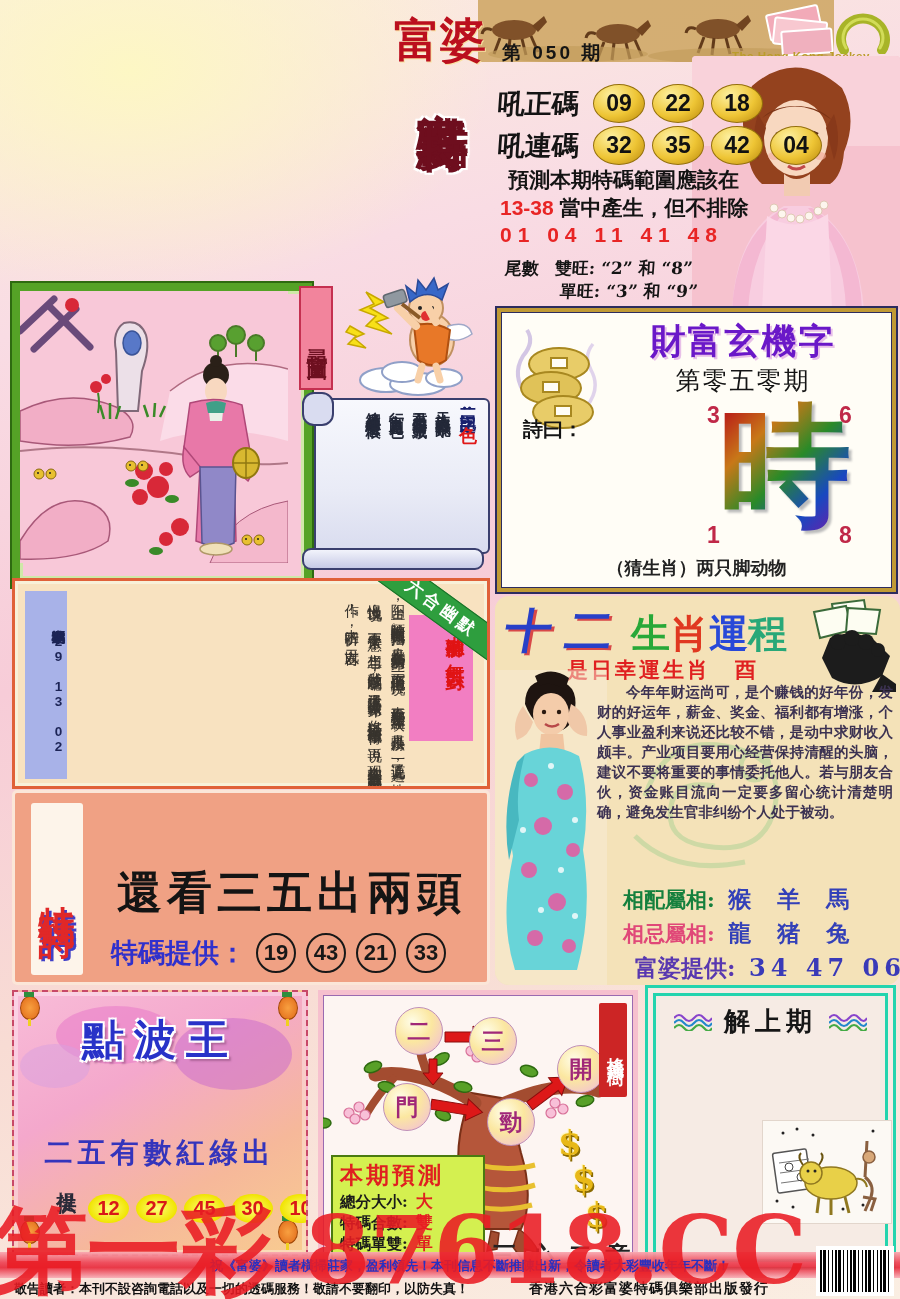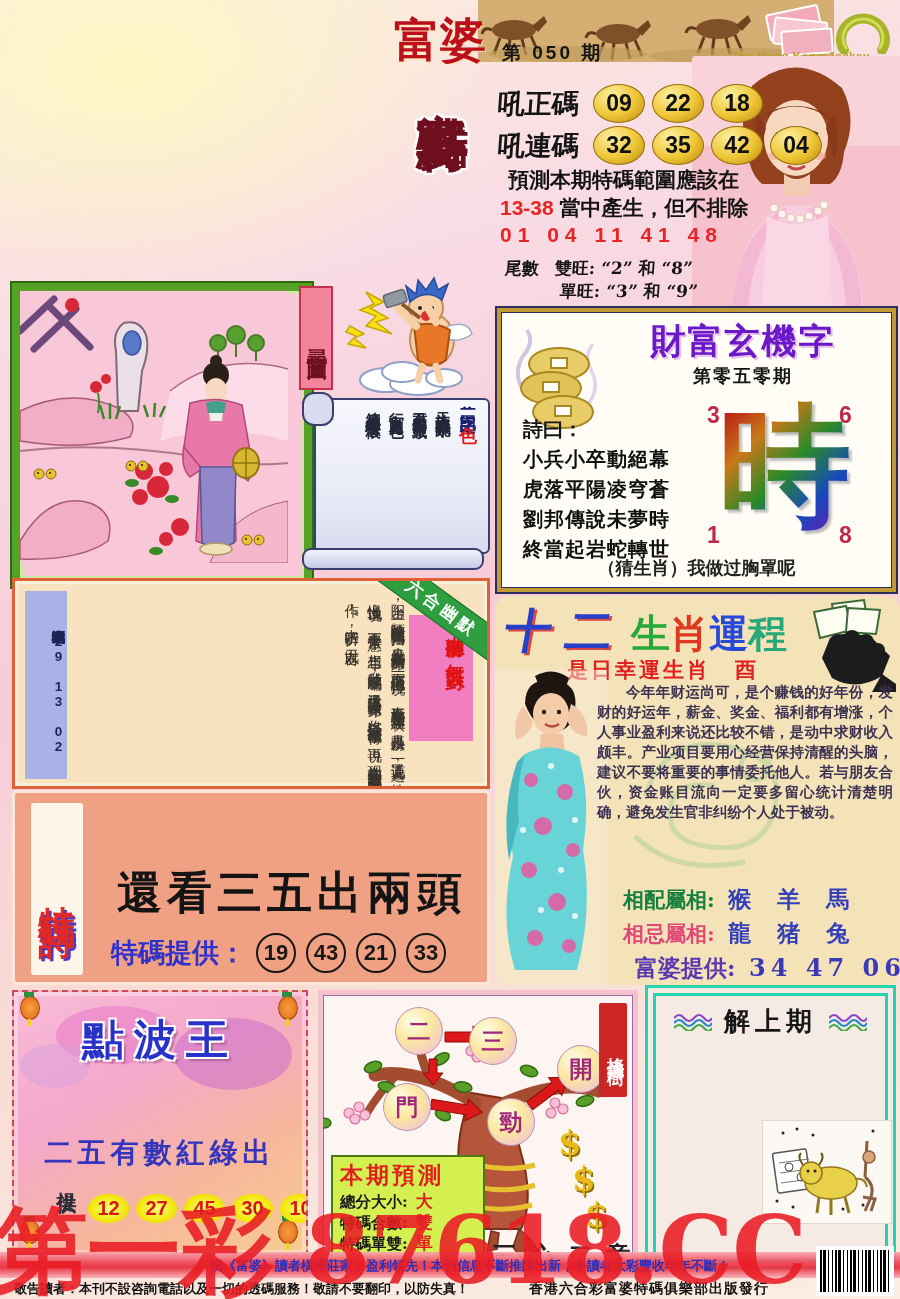--- a/index.html
+++ b/index.html
@@ -50,21 +50,21 @@
     font-family:"DejaVu Serif",serif;line-height:1.55;}
   .scroll-title{display:block;font-size:16px;font-weight:bold;color:#18206e;letter-spacing:1px;}
   .scroll-title .cchar{color:#e01818;font-size:18px;}
   .scroll-line{display:block;font-size:15px;font-weight:bold;color:#232838;letter-spacing:2px;}
   
   .mystery{left:497px;top:308px;width:399px;height:284px;background:#fffdf6;border:4px solid #c09a35;
     box-shadow:0 0 0 2px #2c2c5e,inset 0 0 0 1px #2c2c5e;box-sizing:border-box;}
   .coins{position:absolute;left:6px;top:14px;width:96px;height:112px;}
   .mystery-title{position:absolute;left:92px;top:6px;width:300px;text-align:center;font-size:35px;font-weight:bold;
     color:#6a18c8;text-shadow:2px 2px 0 #e8c0e8;font-family:"DejaVu Serif",serif;letter-spacing:2px;}
-  .mystery-issue{position:absolute;left:92px;top:52px;width:300px;text-align:center;font-size:18px;font-weight:bold;color:#141414;letter-spacing:2px;}
+  .mystery-issue{position:absolute;left:92px;top:52px;width:300px;text-align:center;font-size:25px;font-weight:normal;color:#141414;letter-spacing:2px;}
   .poem-label{position:absolute;left:22px;top:104px;font-size:20px;font-weight:bold;color:#141414;font-family:"DejaVu Serif",serif;}
   .poem-lines{position:absolute;left:22px;top:132px;font-size:20px;font-weight:bold;color:#101010;line-height:30px;font-family:"DejaVu Serif",serif;letter-spacing:1px;}
   .big-char{position:absolute;left:218px;top:80px;font-size:132px;line-height:1.12;font-weight:bold;font-family:"DejaVu Serif",serif;
     background:linear-gradient(135deg,#b81818 8%,#c87818 30%,#2a8a28 52%,#1848c0 74%,#7818a8 94%);
     -webkit-background-clip:text;background-clip:text;color:transparent;filter:drop-shadow(3px 3px 1px #bbb);}
   .corner{position:absolute;font-size:23px;font-weight:bold;color:#c02848;}
   .c-tl{left:206px;top:90px;} .c-tr{left:338px;top:90px;} .c-bl{left:206px;top:210px;} .c-br{left:338px;top:210px;}
   .mystery-hint{position:absolute;left:0;bottom:8px;width:100%;text-align:center;font-size:18px;font-weight:bold;color:#222;font-family:"DejaVu Serif",serif;}
   
   .humor{left:12px;top:578px;width:478px;height:211px;background:#f8e2c0;border:3px solid #e06038;
@@ -389,32 +389,26 @@
           <ellipse cx="44" cy="62" rx="30" ry="16" fill="#e0c258"></ellipse>
           <rect x="36" y="56" width="16" height="10" fill="#fffdf6"></rect>
           <ellipse cx="56" cy="86" rx="30" ry="16" fill="#e8cc68"></ellipse>
           <rect x="48" y="80" width="16" height="10" fill="#fffdf6"></rect>
         </g>
       </svg>
     </div>
     <div class="mystery-title">財富玄機字</div>
     <div class="mystery-issue">第零五零期</div>
     <div class="poem-label">詩曰：</div>
-    <div class="poem-lines">
-      <div>小兵小卒動絕幕</div>
-      <div>虎落平陽凌穹蒼</div>
-      <div>劉邦傳說未夢時</div>
-      <div>終當起岩蛇轉世</div>
-    </div>
     <div class="big-char">時</div>
     <div class="corner c-tl">3</div>
     <div class="corner c-tr">6</div>
     <div class="corner c-bl">1</div>
     <div class="corner c-br">8</div>
-    <div class="mystery-hint">（猜生肖）我做过胸罩呢</div>
+    <div class="mystery-hint">（猜生肖）两只脚动物</div>
   </div>
 
   <div class="abs humor">
     <div class="lucky-strip">
       <span>本期幸運號碼</span>
       <span>29 13 02</span>
     </div>
     <div class="humor-story">阳台上，晾晒的内裤在随风招摇。看见躺在角落的抹布，不屑一顾地哼了一声说：“真不愿和这些下三滥在一块，真是跌份！”一连说了几遍，抹布忍无可忍慢慢地说：“不要太得意了！想当年，我做过胸罩呢，退休了连降三级做了抹布，你以后恐怕连抹布也做不得！再说，现在的你从事的也基本上是见不得光的工作！”内裤听了，无言以对。</div>
     <div class="humor-title">内褲聽了，無言以對</div>
     <div class="humor-ribbon">六合幽默</div>

